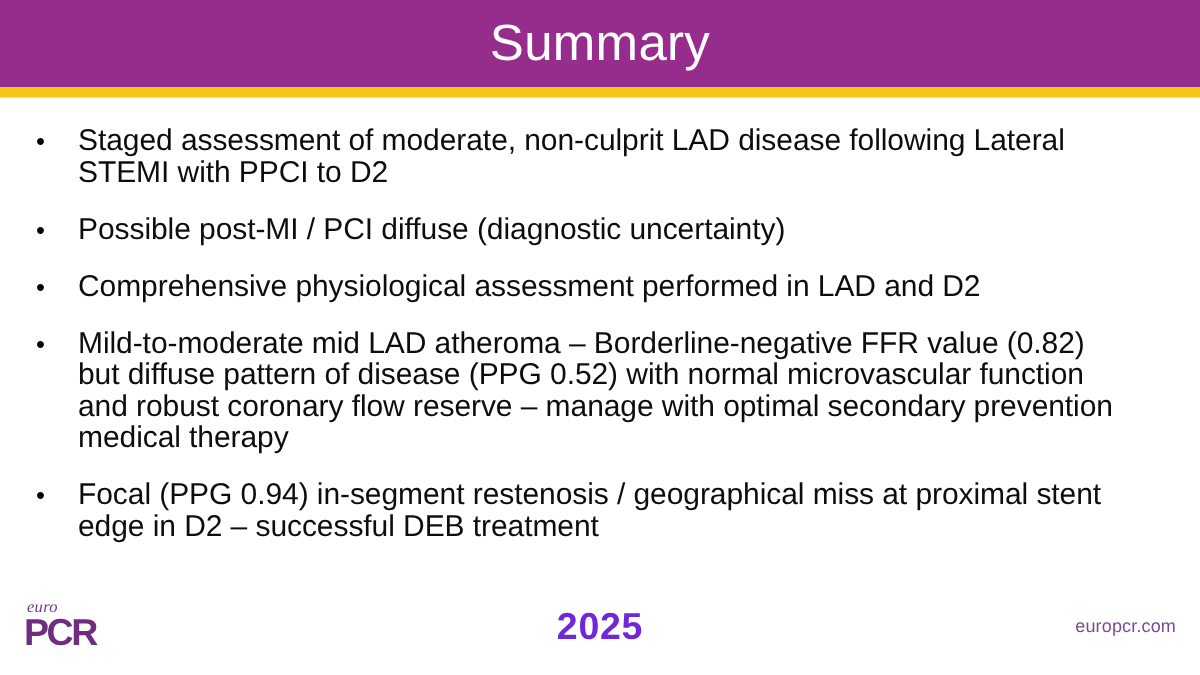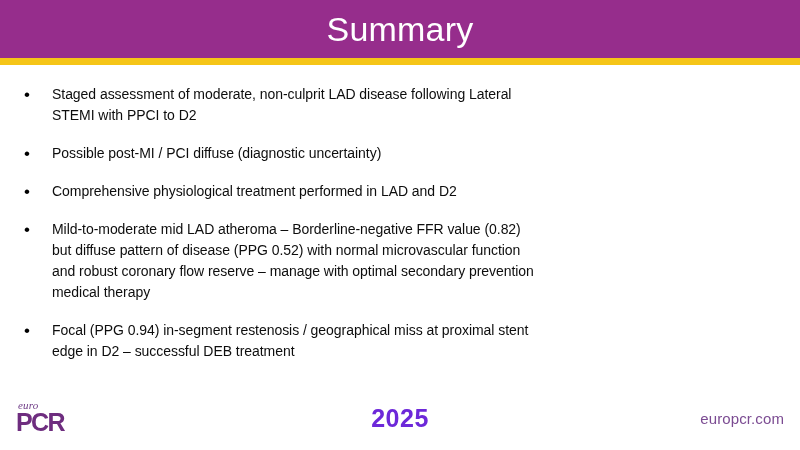--- a/index.html
+++ b/index.html
@@ -73,21 +73,21 @@
     color: #000000;
     font-size: 17px;
     line-height: 21px;
     text-align: left;
     padding-left: 2px;
     box-sizing: border-box;
   }
   .bullet-text {
     flex: 1 1 auto;
     color: #0d0d0d;
-    font-size: 14px;
+    font-size: 20px;
     line-height: 21px;
     font-weight: 400;
     white-space: pre-line;
     letter-spacing: -0.05px;
   }
 
   
   .footer {
     position: absolute;
     left: 0;
@@ -131,21 +131,21 @@
     text-align: center;
     font-size: 25px;
     font-weight: 700;
     color: #6d28d9;
     letter-spacing: 0.5px;
   }
   .site {
     position: absolute;
     right: 16px;
     top: 16px;
-    font-size: 15px;
+    font-size: 12px;
     color: #7b4b92;
     letter-spacing: 0.1px;
   }
 </style>
 </head>
 <body>
 
 <div class="slide">
 
   <div class="header-band">
@@ -161,21 +161,21 @@
 STEMI with PPCI to D2</span>
     </div>
 
     <div class="bullet">
       <span class="bullet-marker">•</span>
       <span class="bullet-text">Possible post-MI / PCI diffuse (diagnostic uncertainty)</span>
     </div>
 
     <div class="bullet">
       <span class="bullet-marker">•</span>
-      <span class="bullet-text">Comprehensive physiological treatment performed in LAD and D2</span>
+      <span class="bullet-text">Comprehensive physiological assessment performed in LAD and D2</span>
     </div>
 
     <div class="bullet">
       <span class="bullet-marker">•</span>
       <span class="bullet-text">Mild-to-moderate mid LAD atheroma – Borderline-negative FFR value (0.82)
 but diffuse pattern of disease (PPG 0.52) with normal microvascular function
 and robust coronary flow reserve – manage with optimal secondary prevention
 medical therapy</span>
     </div>
 

